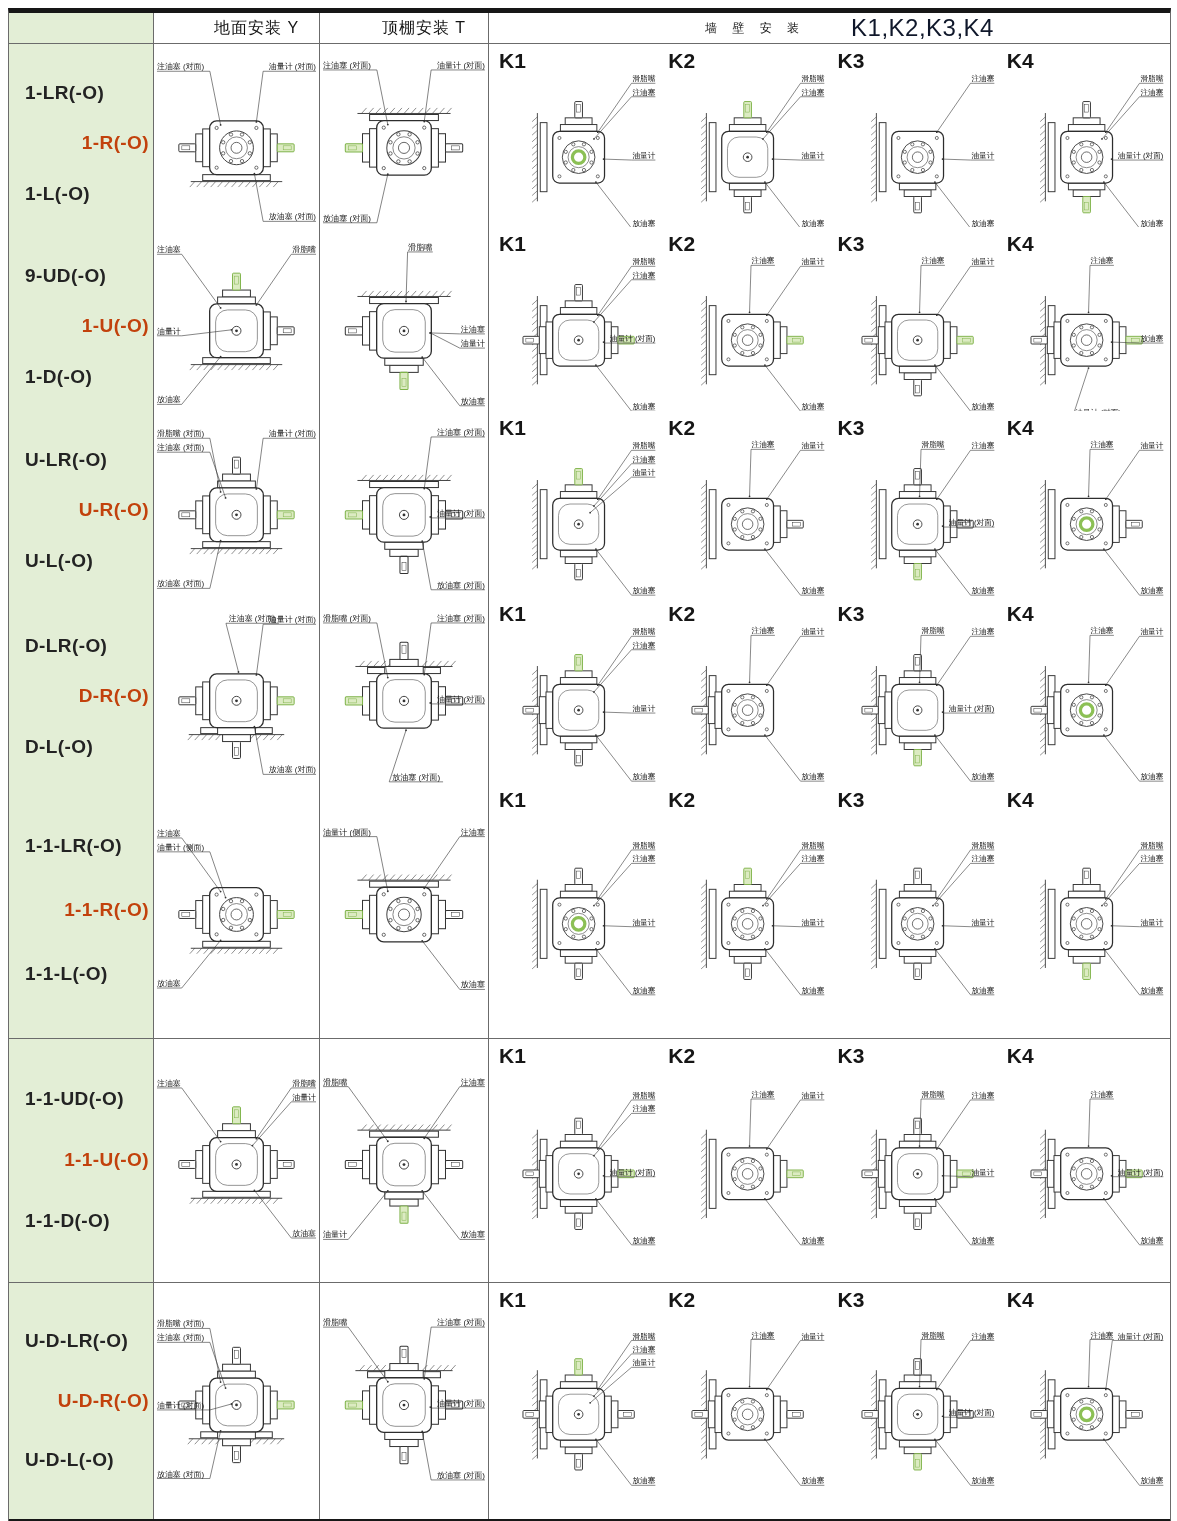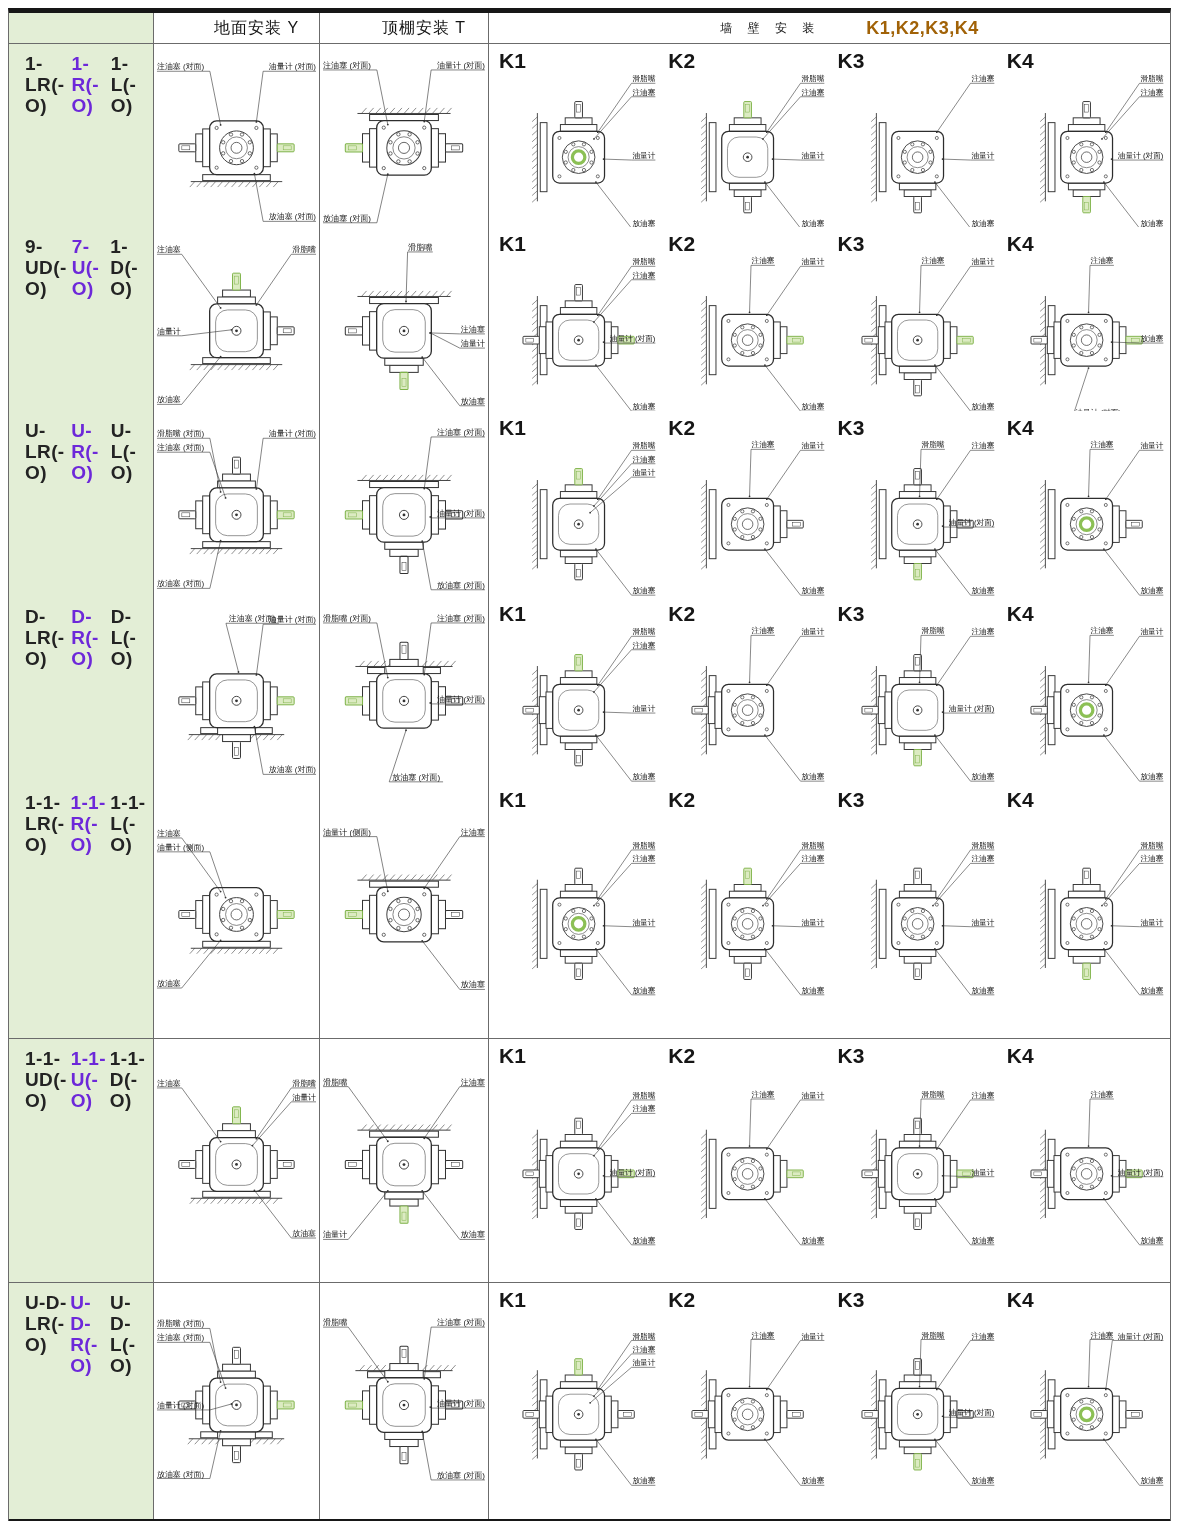--- a/index.html
+++ b/index.html
@@ -2,30 +2,30 @@
 <html><head>
 <meta charset="utf-8">
 <style>
   html,body{margin:0;padding:0;background:#fff;font-family:"Liberation Sans",sans-serif;}
   .sheet{width:1161px;margin:8px auto 0 8px;border-top:5px solid #171717;border-bottom:5px solid #171717;
          border-left:1px solid #6b6b6b;border-right:1px solid #6b6b6b;}
   .trow{display:grid;grid-template-columns:144px 166px 169px 1fr;border-top:1px solid #6b6b6b;}
   .trow:first-child{border-top:none;}
   .cell{border-left:1px solid #6b6b6b;position:relative;background:#fff;min-width:0;}
   .cell:first-child{border-left:none;}
-  .labelcell{background:#e3eed6;display:flex;flex-direction:row;justify-content:space-evenly;
+  .labelcell{background:#e3eed6;display:flex;flex-direction:column;justify-content:space-evenly;
              padding:10px 4px 10px 16px;}
   .headrow{height:30px;}
   .headcell{display:flex;align-items:center;justify-content:center;font-size:16px;color:#141414;
             letter-spacing:1px;background:#fff;padding-left:40px;}
   .wallhead{display:flex;align-items:center;justify-content:center;gap:46px;}
   .walltitle{font-size:12px;letter-spacing:6px;color:#141414;}
-  .wallcodes{font-size:18px;font-weight:bold;color:#a16207;letter-spacing:0.5px;}
+  .wallcodes{font-size:24px;font-weight:normal;color:#0f172a;letter-spacing:0.5px;}
   .model{font-size:19px;font-weight:bold;color:#232323;letter-spacing:0.4px;line-height:1.1;}
-  .model.accent{color:#6d28d9;}
+  .model.accent{color:#c2410c;text-align:right;}
   .dcell svg{display:block;width:100%;height:100%;}
   .kwrap{display:flex;height:100%;padding:0 2px;}
   .kcell{flex:1;display:flex;flex-direction:column;padding:5px 2px 4px 8px;min-width:0;}
   .kcode{font-size:21px;font-weight:bold;color:#161616;height:18px;flex:0 0 auto;}
   .kcell svg{flex:1 1 auto;width:100%;min-height:0;}
   text{font-family:"Liberation Sans",sans-serif;}
 </style>
 </head>
 <body>
 
@@ -376,21 +376,21 @@
               <line x1="138.1" y1="168" x2="101" y2="120" stroke="#333" stroke-width="0.6"></line>
               <circle cx="101" cy="120" r="0.9" fill="#333" stroke="none" stroke-width="0"></circle>
             </svg>
           </div>
         </div>
       </div>
     </div>
     <div class="trow" style="height: 183px;">
       <div class="cell labelcell">
         <div class="model">9-UD(-O)</div>
-        <div class="model accent">7-U(-O)</div>
+        <div class="model accent">1-U(-O)</div>
         <div class="model">1-D(-O)</div>
       </div>
       <div class="cell dcell">
         <svg viewBox="0 0 166 180" preserveAspectRatio="xMidYMid meet">
           <rect x="49" y="121" width="68" height="6" rx="0" fill="#fff" stroke="#333" stroke-width="1"></rect>
           <line x1="37" y1="128" x2="129" y2="128" stroke="#333" stroke-width="0.9"></line>
           <line x1="41" y1="128" x2="36" y2="133.5" stroke="#333" stroke-width="0.55"></line>
           <line x1="48" y1="128" x2="43" y2="133.5" stroke="#333" stroke-width="0.55"></line>
           <line x1="55" y1="128" x2="50" y2="133.5" stroke="#333" stroke-width="0.55"></line>
           <line x1="62" y1="128" x2="57" y2="133.5" stroke="#333" stroke-width="0.55"></line>

